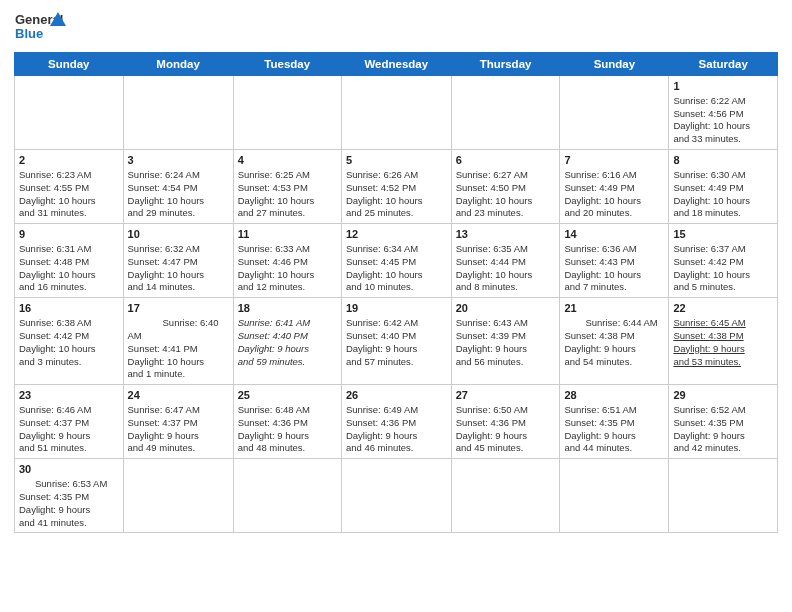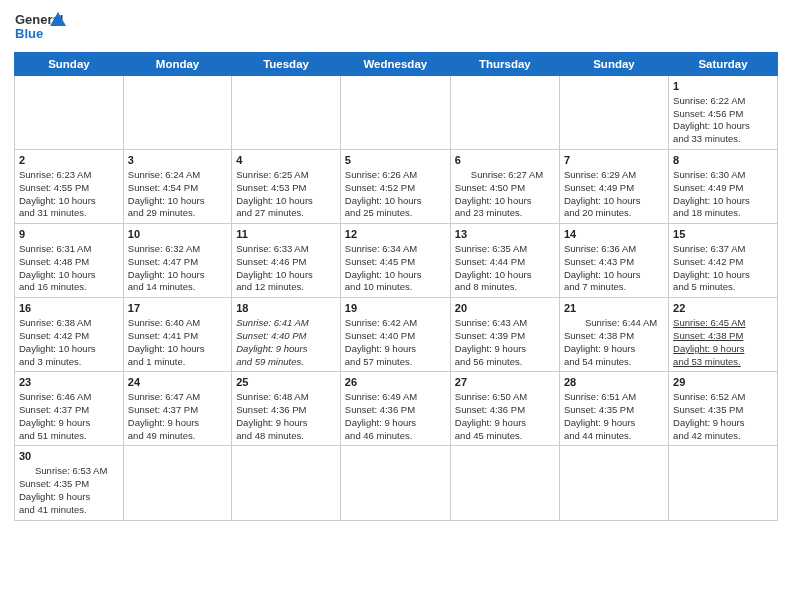--- a/index.html
+++ b/index.html
@@ -132,25 +132,25 @@
 Daylight: 10 hours
 and 29 minutes.</span></td>
           <td><span class="day-num">4</span><span style="white-space: pre-line;">Sunrise: 6:25 AM
 Sunset: 4:53 PM
 Daylight: 10 hours
 and 27 minutes.</span></td>
           <td><span class="day-num">5</span><span style="white-space: pre-line;">Sunrise: 6:26 AM
 Sunset: 4:52 PM
 Daylight: 10 hours
 and 25 minutes.</span></td>
-          <td><span class="day-num">6</span><span style="white-space: pre-line; margin-left: 16px;">Sunrise: 6:27 AM
+          <td><span class="day-num">6</span><span style="white-space: pre-line;">Sunrise: 6:27 AM
 Sunset: 4:50 PM
 Daylight: 10 hours
 and 23 minutes.</span></td>
-          <td><span class="day-num">7</span><span style="white-space: pre-line;">Sunrise: 6:29 AM
+          <td><span class="day-num">7</span><span style="white-space: pre-line;">Sunrise: 6:16 AM
 Sunset: 4:49 PM
 Daylight: 10 hours
 and 20 minutes.</span></td>
           <td><span class="day-num">8</span><span style="white-space: pre-line;">Sunrise: 6:30 AM
 Sunset: 4:49 PM
 Daylight: 10 hours
 and 18 minutes.</span></td>
         </tr>
         <tr>
           <td><span class="day-num">9</span><span style="white-space: pre-line;">Sunrise: 6:31 AM
@@ -180,21 +180,21 @@
           <td><span class="day-num">15</span><span style="white-space: pre-line;">Sunrise: 6:37 AM
 Sunset: 4:42 PM
 Daylight: 10 hours
 and 5 minutes.</span></td>
         </tr>
         <tr>
           <td><span class="day-num">16</span><span style="white-space: pre-line;">Sunrise: 6:38 AM
 Sunset: 4:42 PM
 Daylight: 10 hours
 and 3 minutes.</span></td>
-          <td><span class="day-num">17</span><span style="white-space: pre-line;">Sunrise: 6:40 AM
+          <td><span class="day-num">17</span><span style="white-space: pre-line; margin-left: 35px;">Sunrise: 6:40 AM
 Sunset: 4:41 PM
 Daylight: 10 hours
 and 1 minute.</span></td>
           <td><span class="day-num">18</span><span style="white-space: pre-line; font-style: italic;">Sunrise: 6:41 AM
 Sunset: 4:40 PM
 Daylight: 9 hours
 and 59 minutes.</span></td>
           <td><span class="day-num">19</span><span style="white-space: pre-line;">Sunrise: 6:42 AM
 Sunset: 4:40 PM
 Daylight: 9 hours

